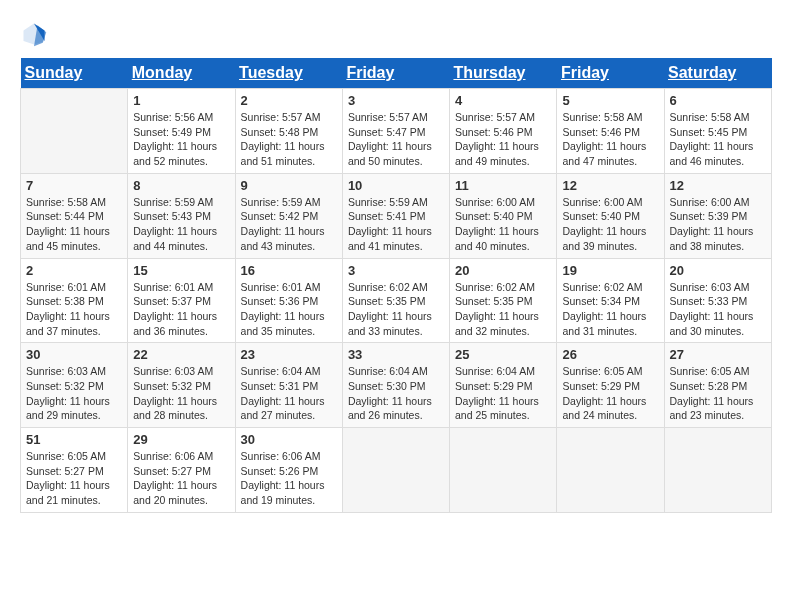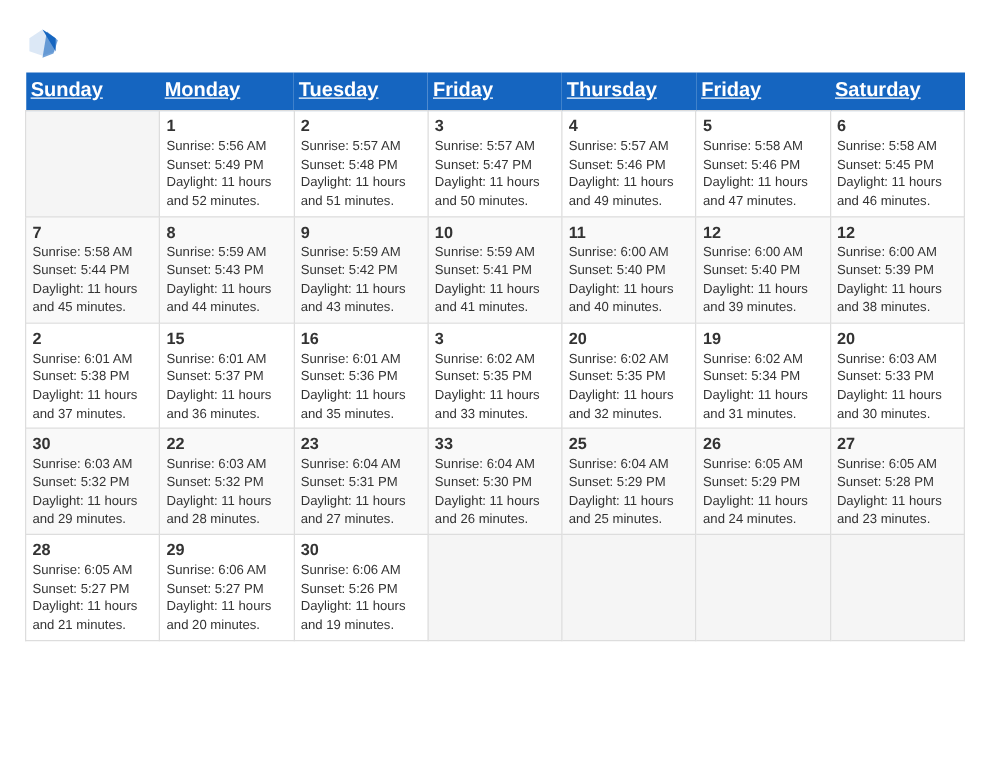--- a/index.html
+++ b/index.html
@@ -239,21 +239,21 @@
           <span class="day-number">26</span>
           <div class="day-info">Sunrise: 6:05 AM<br>Sunset: 5:29 PM<br>Daylight: 11 hours<br>and 24 minutes.</div>
         </td>
         <td>
           <span class="day-number">27</span>
           <div class="day-info">Sunrise: 6:05 AM<br>Sunset: 5:28 PM<br>Daylight: 11 hours<br>and 23 minutes.</div>
         </td>
       </tr>
       <tr>
         <td>
-          <span class="day-number">28</span>
+          <span class="day-number">51</span>
           <div class="day-info">Sunrise: 6:05 AM<br>Sunset: 5:27 PM<br>Daylight: 11 hours<br>and 21 minutes.</div>
         </td>
         <td>
           <span class="day-number">29</span>
           <div class="day-info">Sunrise: 6:06 AM<br>Sunset: 5:27 PM<br>Daylight: 11 hours<br>and 20 minutes.</div>
         </td>
         <td>
           <span class="day-number">30</span>
           <div class="day-info">Sunrise: 6:06 AM<br>Sunset: 5:26 PM<br>Daylight: 11 hours<br>and 19 minutes.</div>
         </td>

